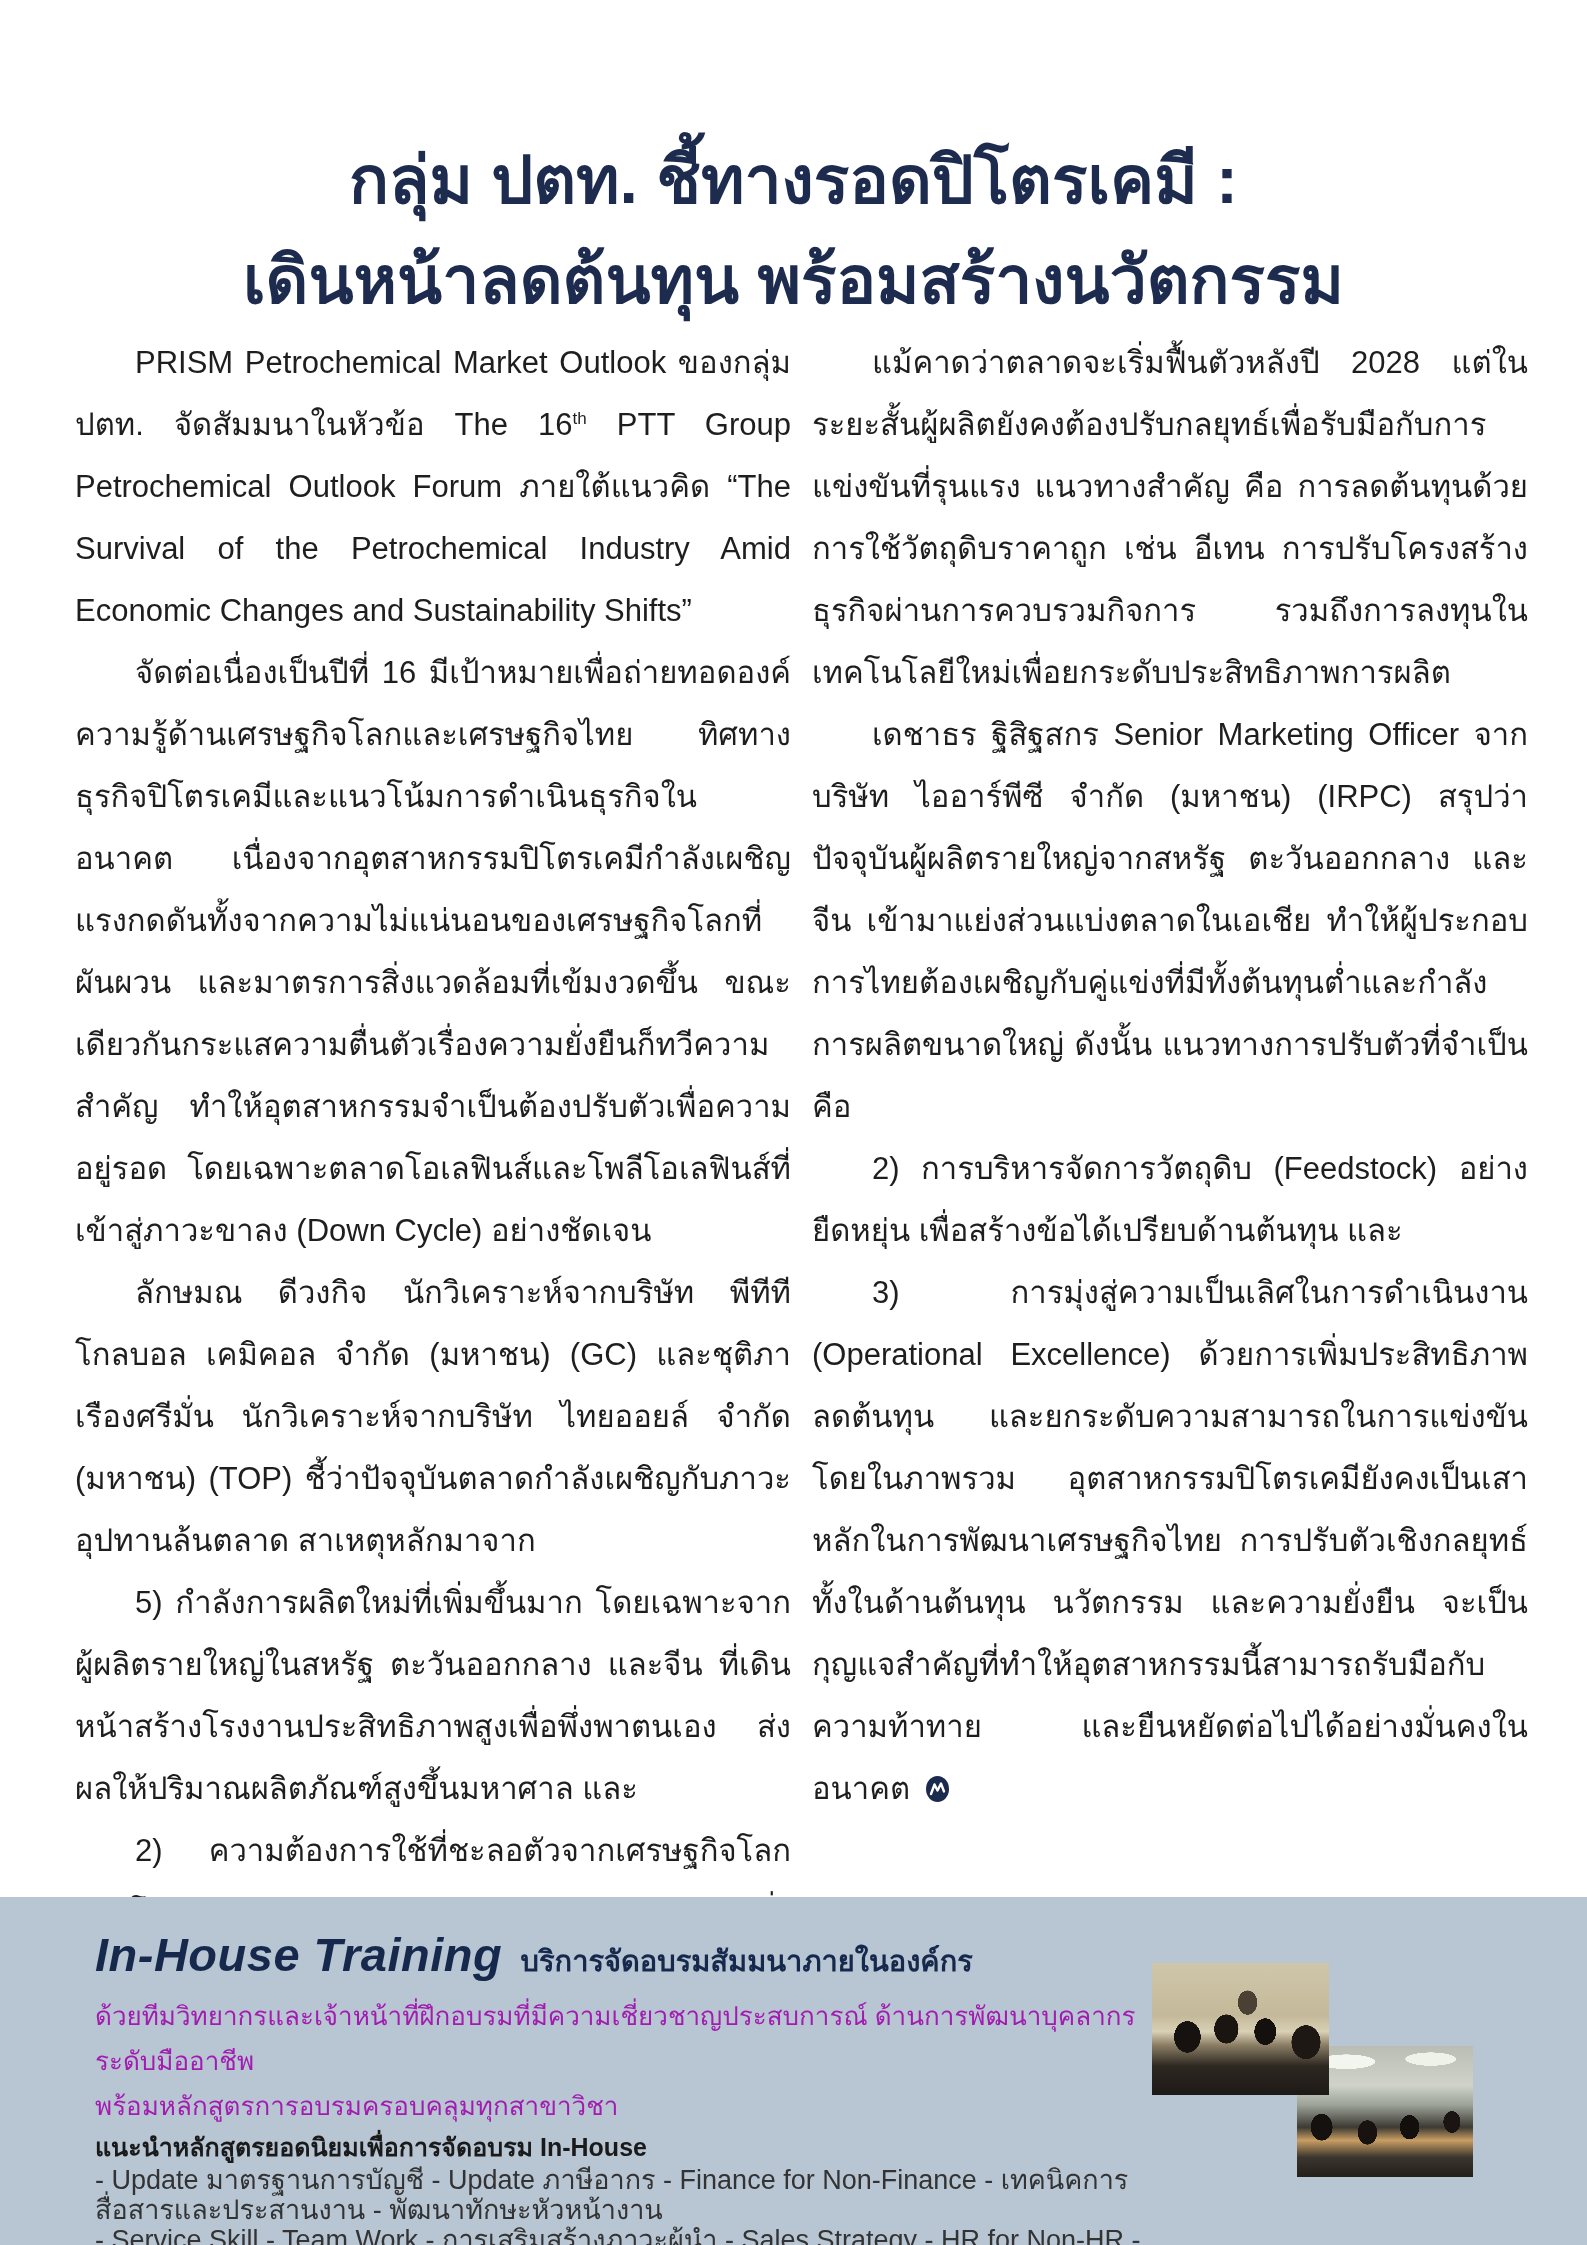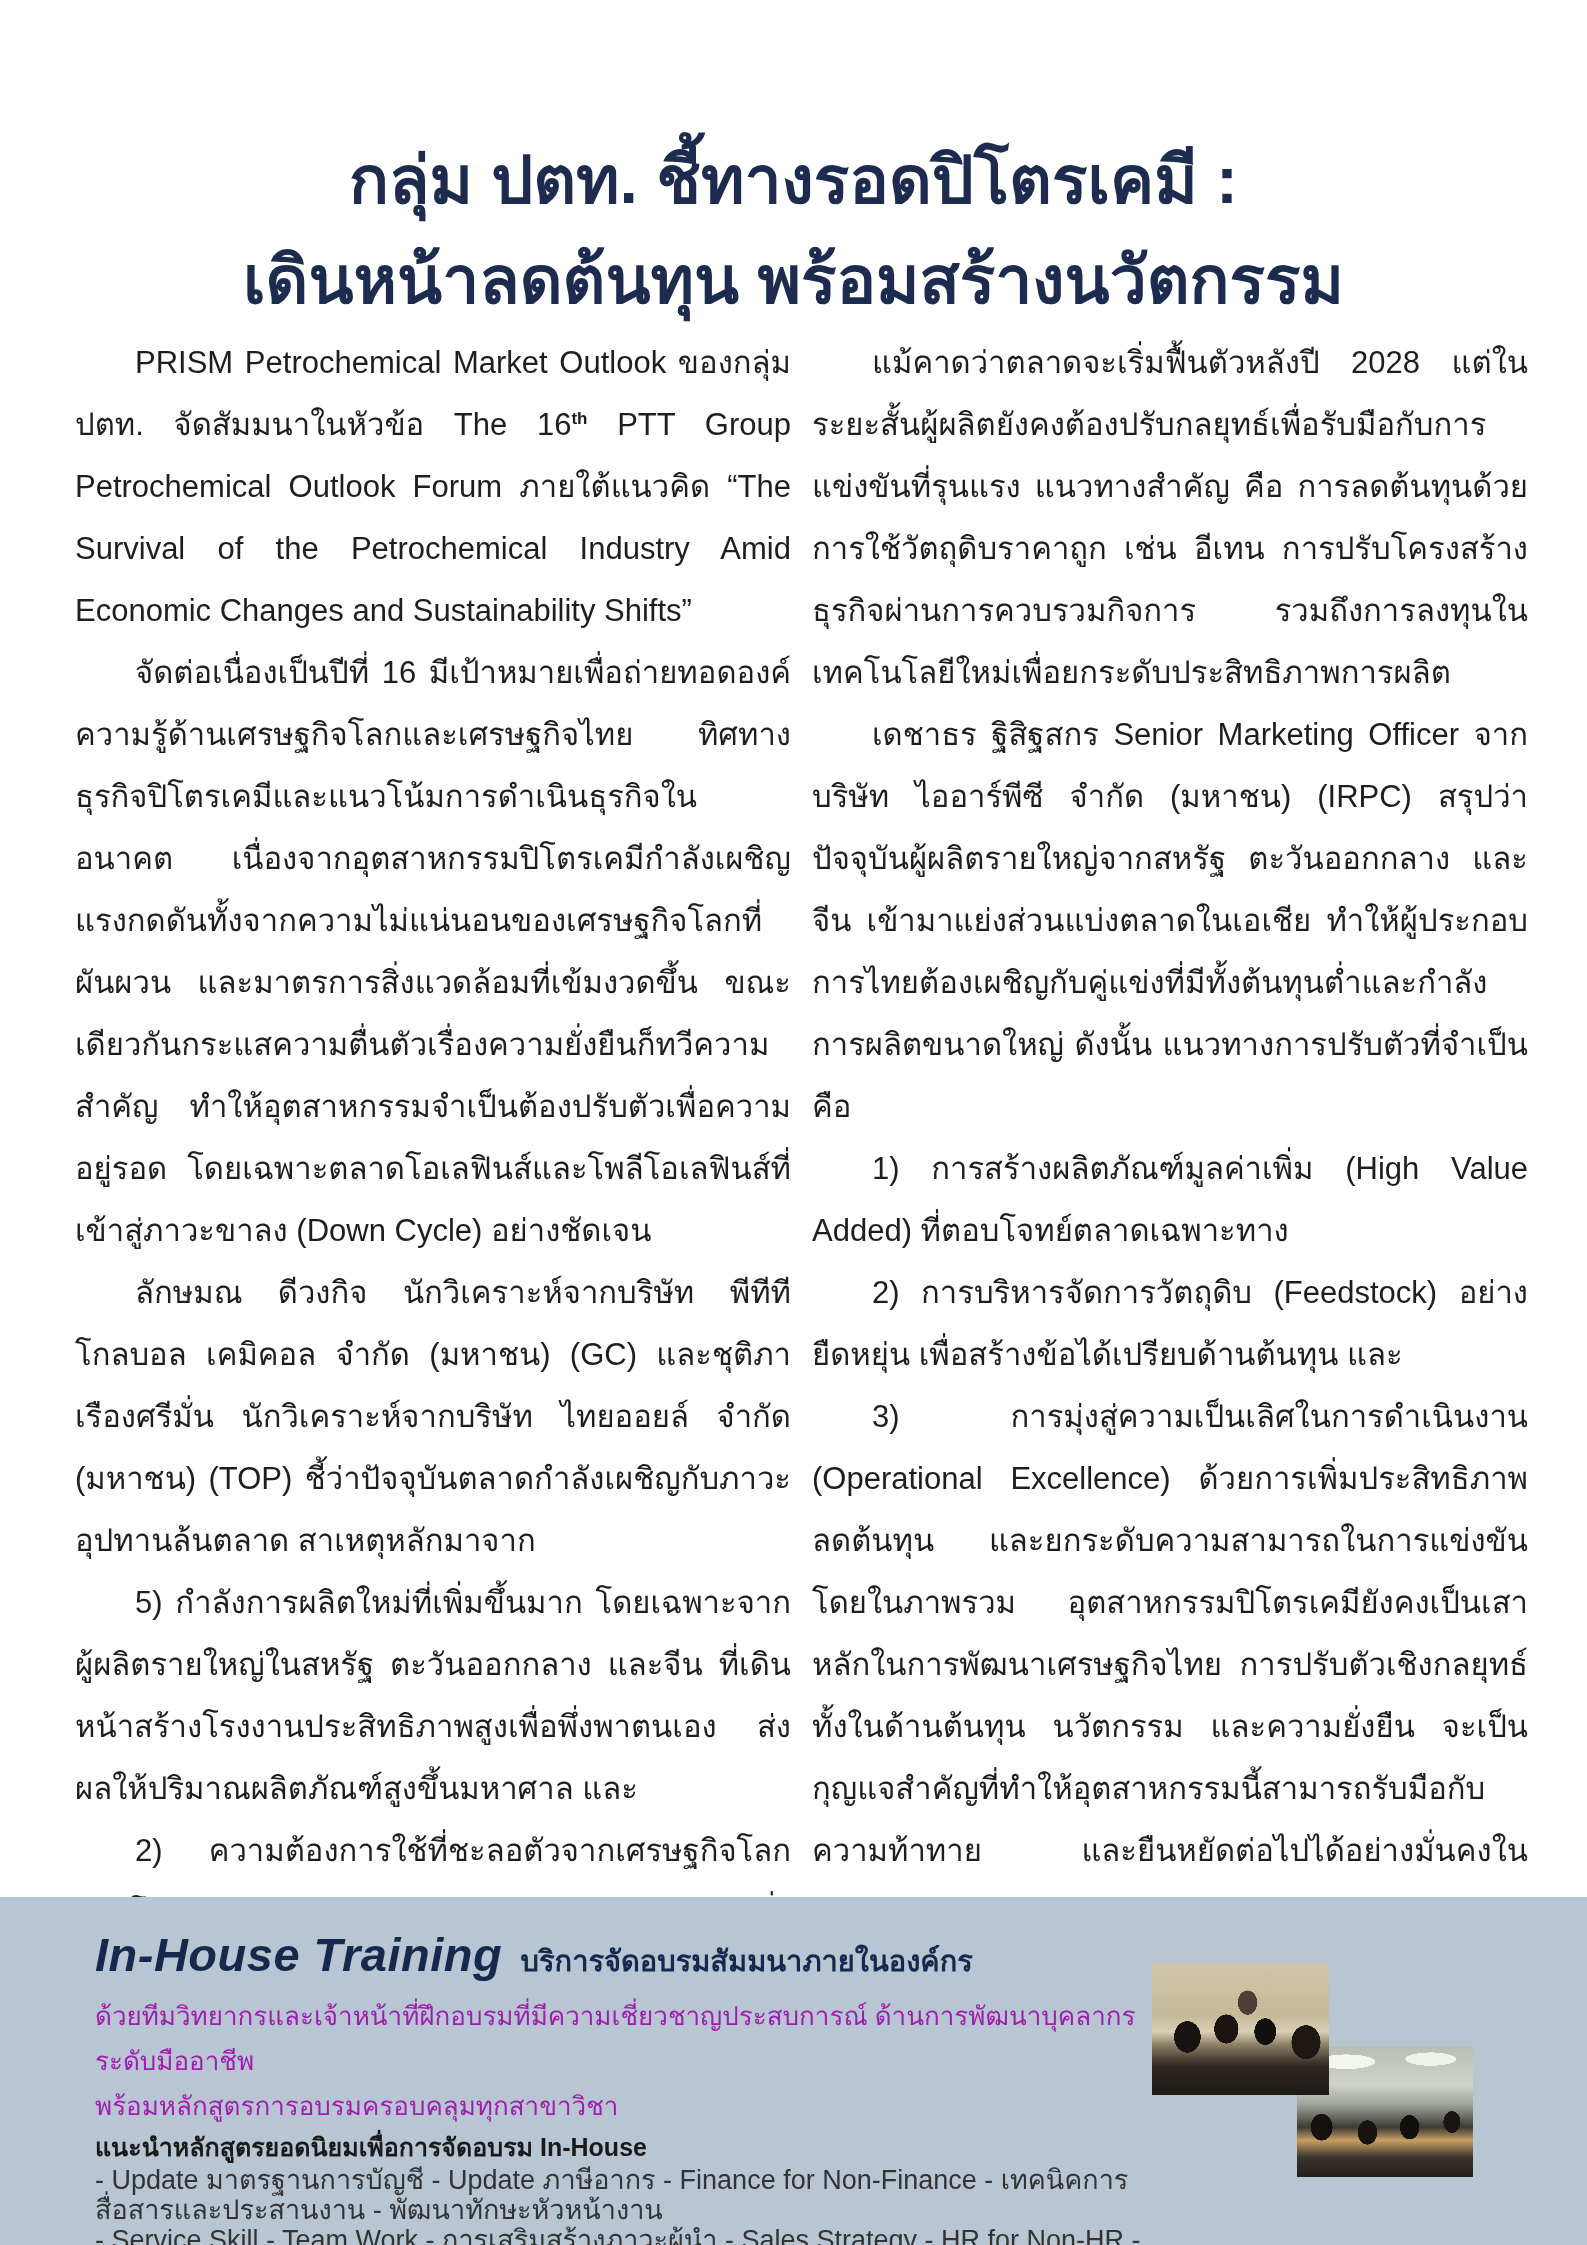--- a/index.html
+++ b/index.html
@@ -16,21 +16,21 @@
     font-size:66px; line-height:100px; letter-spacing:0;
   }
 
   
   .columns { position:absolute; top:332px; left:75px; display:flex; gap:21px; }
   .col {
     width:716px; font-size:31px; line-height:62px;
     color:#1e1e1e; text-align:justify;
   }
   .col p { margin:0; text-indent:60px; }
-  .col sup { font-size:0.55em; line-height:0;font-weight:bold; }
+  .col sup { font-size:0.55em; line-height:0; }
 
   .endlogo { margin-left:14px; vertical-align:-4px; }
 
   
   .footer {
     position:absolute; left:0; top:1897px; width:100%; height:348px;
     background:#b8c6d4;
   }
   .ftext { position:absolute; left:95px; top:30px; width:1050px; }
   .fhead { margin:0 0 10px 0; color:#16294d; white-space:nowrap; }
@@ -83,21 +83,20 @@
       <p><span>PRISM Petrochemical Market Outlook ของกลุ่ม ปตท. จัดสัมมนาในหัวข้อ The 16</span><sup>th</sup><span> PTT Group Petrochemical Outlook Forum ภายใต้แนวคิด “The Survival of the Petrochemical Industry Amid Economic Changes and Sustainability Shifts”</span></p>
       <p>จัดต่อเนื่องเป็นปีที่ 16 มีเป้าหมายเพื่อถ่ายทอดองค์ความรู้ด้านเศรษฐกิจโลกและเศรษฐกิจไทย ทิศทางธุรกิจปิโตรเคมีและแนวโน้มการดำเนินธุรกิจในอนาคต เนื่องจากอุตสาหกรรมปิโตรเคมีกำลังเผชิญแรงกดดันทั้งจากความไม่แน่นอนของเศรษฐกิจโลกที่ผันผวน และมาตรการสิ่งแวดล้อมที่เข้มงวดขึ้น ขณะเดียวกันกระแสความตื่นตัวเรื่องความยั่งยืนก็ทวีความสำคัญ ทำให้อุตสาหกรรมจำเป็นต้องปรับตัวเพื่อความอยู่รอด โดยเฉพาะตลาดโอเลฟินส์และโพลีโอเลฟินส์ที่เข้าสู่ภาวะขาลง (Down Cycle) อย่างชัดเจน</p>
       <p>ลักษมณ ดีวงกิจ นักวิเคราะห์จากบริษัท พีทีที โกลบอล เคมิคอล จำกัด (มหาชน) (GC) และชุติภา เรืองศรีมั่น นักวิเคราะห์จากบริษัท ไทยออยล์ จำกัด (มหาชน) (TOP) ชี้ว่าปัจจุบันตลาดกำลังเผชิญกับภาวะอุปทานล้นตลาด สาเหตุหลักมาจาก</p>
       <p>5) กำลังการผลิตใหม่ที่เพิ่มขึ้นมาก โดยเฉพาะจากผู้ผลิตรายใหญ่ในสหรัฐ ตะวันออกกลาง และจีน ที่เดินหน้าสร้างโรงงานประสิทธิภาพสูงเพื่อพึ่งพาตนเอง ส่งผลให้ปริมาณผลิตภัณฑ์สูงขึ้นมหาศาล และ</p>
       <p>2) ความต้องการใช้ที่ชะลอตัวจากเศรษฐกิจโลกหลังโควิด-19 ภาวะเงินเฟ้อ และข้อกำหนดด้านสิ่งแวดล้อมที่เข้มงวด ซึ่งกดดันให้ความต้องการใช้เม็ดพลาสติกลดลง</p>
     </div>
 
     <div class="col">
       <p>แม้คาดว่าตลาดจะเริ่มฟื้นตัวหลังปี 2028 แต่ในระยะสั้นผู้ผลิตยังคงต้องปรับกลยุทธ์เพื่อรับมือกับการแข่งขันที่รุนแรง แนวทางสำคัญ คือ การลดต้นทุนด้วยการใช้วัตถุดิบราคาถูก เช่น อีเทน การปรับโครงสร้างธุรกิจผ่านการควบรวมกิจการ รวมถึงการลงทุนในเทคโนโลยีใหม่เพื่อยกระดับประสิทธิภาพการผลิต</p>
       <p>เดชาธร ฐิสิฐสกร Senior Marketing Officer จากบริษัท ไออาร์พีซี จำกัด (มหาชน) (IRPC) สรุปว่า ปัจจุบันผู้ผลิตรายใหญ่จากสหรัฐ ตะวันออกกลาง และจีน เข้ามาแย่งส่วนแบ่งตลาดในเอเชีย ทำให้ผู้ประกอบการไทยต้องเผชิญกับคู่แข่งที่มีทั้งต้นทุนต่ำและกำลังการผลิตขนาดใหญ่ ดังนั้น แนวทางการปรับตัวที่จำเป็นคือ</p>
-      <p>1) การสร้างผลิตภัณฑ์มูลค่าเพิ่ม (High Value Added) ที่ตอบโจทย์ตลาดเฉพาะทาง</p>
       <p>2) การบริหารจัดการวัตถุดิบ (Feedstock) อย่างยืดหยุ่น เพื่อสร้างข้อได้เปรียบด้านต้นทุน และ</p>
       <p><span>3) การมุ่งสู่ความเป็นเลิศในการดำเนินงาน (Operational Excellence) ด้วยการเพิ่มประสิทธิภาพ ลดต้นทุน และยกระดับความสามารถในการแข่งขัน โดยในภาพรวม อุตสาหกรรมปิโตรเคมียังคงเป็นเสาหลักในการพัฒนาเศรษฐกิจไทย การปรับตัวเชิงกลยุทธ์ทั้งในด้านต้นทุน นวัตกรรม และความยั่งยืน จะเป็นกุญแจสำคัญที่ทำให้อุตสาหกรรมนี้สามารถรับมือกับความท้าทาย และยืนหยัดต่อไปได้อย่างมั่นคงในอนาคต</span><svg class="endlogo" width="27" height="28" viewBox="0 0 27 28">
             <ellipse cx="13.5" cy="14" rx="11.5" ry="13" fill="#1b2b4d"></ellipse>
             <polyline points="7,19 10.5,9.5 13.5,15.5 17,8.5 20,16.5" fill="none" stroke="#ffffff" stroke-width="2.4" stroke-linecap="round" stroke-linejoin="round"></polyline>
           </svg></p>
     </div>
 
   </div>
 
   <div class="footer">

